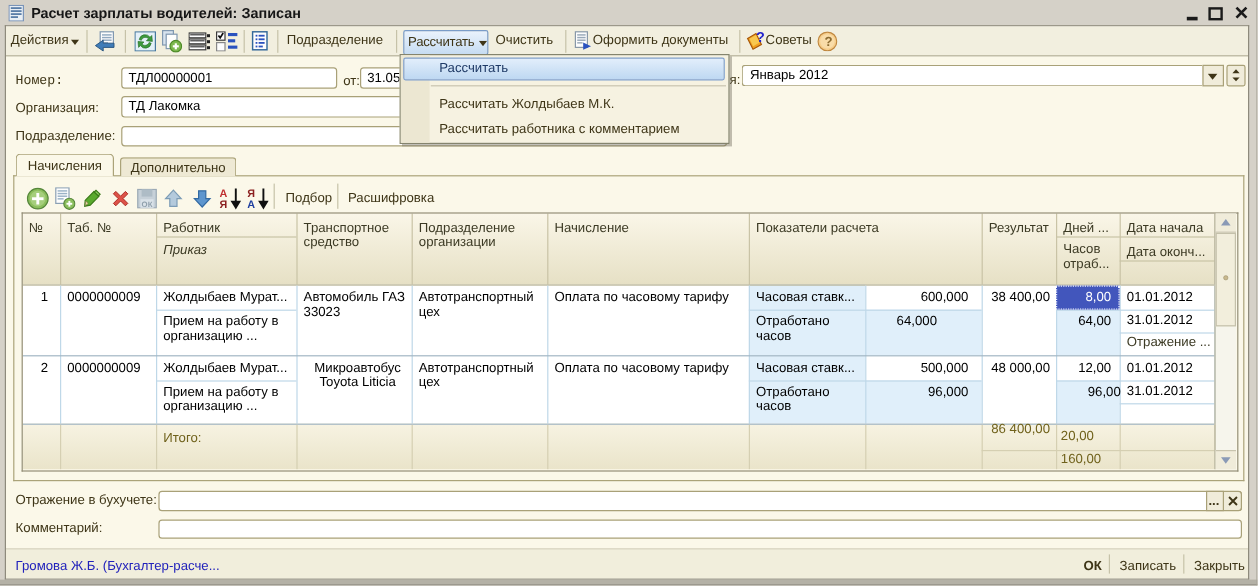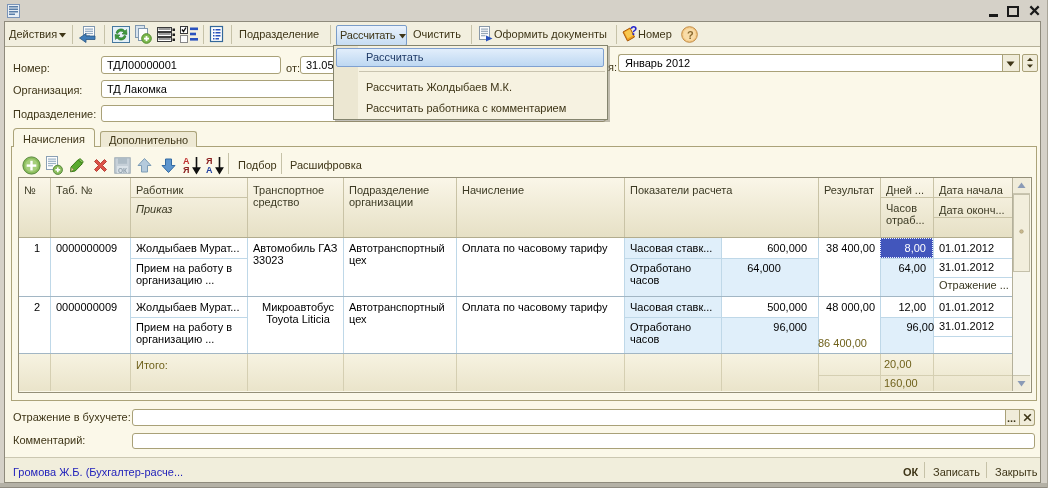--- a/index.html
+++ b/index.html
@@ -23,20 +23,21 @@
 <div class="ab" style="left:0px;top:483px;width:1048px;height:5px;background:#B4B1A6;"></div>
 <div class="ab" style="left:0px;top:487px;width:1048px;height:1px;background:#8E8A80;"></div>
 <div class="ab" style="left:1047px;top:0px;width:1px;height:488px;background:#A8A498;"></div>
 <svg style="left:7px;top:4px" width="13" height="14" viewBox="0 0 13 14">
       <rect x="0.5" y="0.5" width="12" height="13" fill="#E8EEF4" stroke="#7A94B8"></rect>
       <rect x="2" y="2" width="9" height="1.5" fill="#5A7EA8"></rect>
       <rect x="2" y="4.5" width="9" height="1.5" fill="#5A7EA8"></rect>
       <rect x="2" y="7" width="9" height="1.5" fill="#5A7EA8"></rect>
       <rect x="2" y="9.5" width="6" height="1.5" fill="#5A7EA8"></rect>
     </svg>
+<div class="ab" style="left:26px;top:4px;font-size:12px;font-weight:bold;color:#161616;white-space:nowrap;">Расчет зарплаты водителей: Записан</div>
 <div class="ab" style="left:989px;top:14px;width:9px;height:3px;background:#1A1A1A;"></div>
 <div class="ab" style="left:1007px;top:6px;width:12px;height:11px;border:2px solid #1A1A1A;box-sizing:border-box;"></div>
 <svg style="left:1029px;top:5px" width="12" height="12" viewBox="0 0 13 13">
       <path d="M1.5 1.5 L10.5 10.5 M10.5 1.5 L1.5 10.5" stroke="#1A1A1A" stroke-width="2.4"></path>
     </svg>
 <div class="ab" style="left:5px;top:22px;width:1035px;height:24px;background:#F2EFDF;"></div>
 <div class="ab" style="left:5px;top:46px;width:1035px;height:1px;background:#B5B098;"></div>
 <div class="sep" style="left:72px;top:25px;width:1px;height:19px;"></div>
 <div class="sep" style="left:104px;top:25px;width:1px;height:19px;"></div>
 <div class="sep" style="left:203px;top:25px;width:1px;height:19px;"></div>
@@ -112,27 +113,27 @@
       <rect x="3" y="7.9" width="7" height="1.2" fill="#98A8B8"></rect>
       <rect x="3" y="10.1" width="4.5" height="1.2" fill="#98A8B8"></rect>
       <path d="M8 10.5 L14.5 13.5 L8 16.5 Z" fill="#2A52BE"></path>
     </svg>
 <div class="t" style="left:494px;top:28px;">Оформить документы</div>
 <svg style="left:621px;top:24px" width="17" height="20" viewBox="0 0 17 20">
       <path d="M2 8 L9 4 L13.5 13 L6.5 17 Z" fill="#F0A020" stroke="#A85808"></path>
       <path d="M3.5 8.2 L9 5.2 L12 11.5 L6.6 14.6 Z" fill="#F8C850"></path>
       <text x="9" y="11" font-size="12" font-weight="bold" fill="#2222CC" font-family="Liberation Sans">?</text>
     </svg>
-<div class="t" style="left:638px;top:28px;">Номер</div>
+<div class="t" style="left:638px;top:28px;">Советы</div>
 <svg style="left:681px;top:26px" width="17" height="17" viewBox="0 0 17 17">
       <circle cx="8.5" cy="8.5" r="7.8" fill="#F6CE8C" stroke="#C08840"></circle>
       <circle cx="8.5" cy="8.5" r="6" fill="#F9DCA8"></circle>
       <text x="6" y="12.5" font-size="11" font-weight="bold" fill="#8A6A30" font-family="Liberation Sans">?</text>
     </svg>
-<div class="t" style="left:13px;top:62px;">Номер:</div>
+<div class="t" style="left:13px;top:62px;font-family:Liberation Mono, monospace;">Номер:</div>
 <div class="t" style="left:13px;top:84px;">Организация:</div>
 <div class="t" style="left:13px;top:108px;">Подразделение:</div>
 <div class="inp" style="left:101px;top:56px;width:180px;height:18px;"></div>
 <div class="ct" style="left:107px;top:59px;">ТДЛ00000001</div>
 <div class="t" style="left:286px;top:62px;">от:</div>
 <div class="inp" style="left:300px;top:56px;width:160px;height:18px;"></div>
 <div class="ct" style="left:306px;top:59px;">31.05.2012 12:00</div>
 <div class="inp" style="left:101px;top:80px;width:505px;height:18px;"></div>
 <div class="ct" style="left:107px;top:83px;">ТД Лакомка</div>
 <div class="inp" style="left:101px;top:105px;width:505px;height:17px;"></div>
@@ -309,21 +310,21 @@
 <div class="ct" style="left:630px;top:301px;">Часовая ставк...</div>
 <div class="ct" style="left:721px;top:301px;width:86px;text-align:right;">500,000</div>
 <div class="cw" style="left:630px;top:321px;width:88px;">Отработано часов</div>
 <div class="ct" style="left:721px;top:321px;width:86px;text-align:right;">96,000</div>
 <div class="ct" style="left:818px;top:301px;width:57px;text-align:right;">48 000,00</div>
 <div class="ct" style="left:880px;top:301px;width:46px;text-align:right;">12,00</div>
 <div class="ct" style="left:880px;top:321px;width:54px;text-align:right;">96,00</div>
 <div class="ct" style="left:939px;top:301px;">01.01.2012</div>
 <div class="ct" style="left:939px;top:320px;">31.01.2012</div>
 <div class="it" style="left:136px;top:359px;">Итого:</div>
-<div class="it" style="left:818px;top:337px;width:40px;text-align:right;">86 400,00</div>
+<div class="it" style="left:818px;top:352px;width:57px;text-align:right;">86 400,00</div>
 <div class="it" style="left:884px;top:358px;">20,00</div>
 <div class="it" style="left:884px;top:377px;">160,00</div>
 <div class="ab" style="left:1013px;top:178px;width:17px;height:213px;background:#F6F5EC;"></div>
 <div class="ab" style="left:1012px;top:178px;width:1px;height:213px;background:#B4B09A;"></div>
 <div class="ab" style="left:1013px;top:178px;width:17px;height:16px;background:#F0ECDA;border-bottom:1px solid #C8C4AE;box-sizing:border-box;"></div>
 <svg style="left:1017px;top:182px" width="9" height="7" viewBox="0 0 9 7">
       <path d="M4.5 0.5 L8.5 6 L0.5 6 Z" fill="#8A9AB6"></path>
     </svg>
 <div class="ab" style="left:1013px;top:194px;width:17px;height:78px;background:#F2EEDC;border:1px solid #C4C0AA;box-sizing:border-box;"></div>
 <svg style="left:1019px;top:229px" width="5" height="5" viewBox="0 0 5 5">

